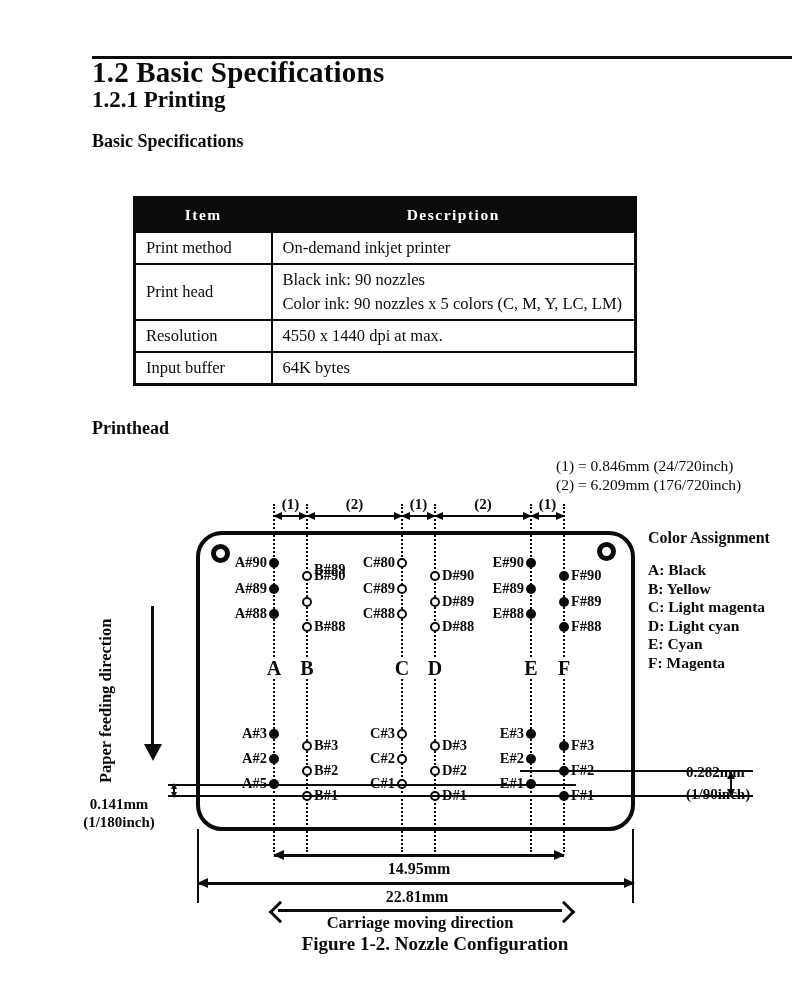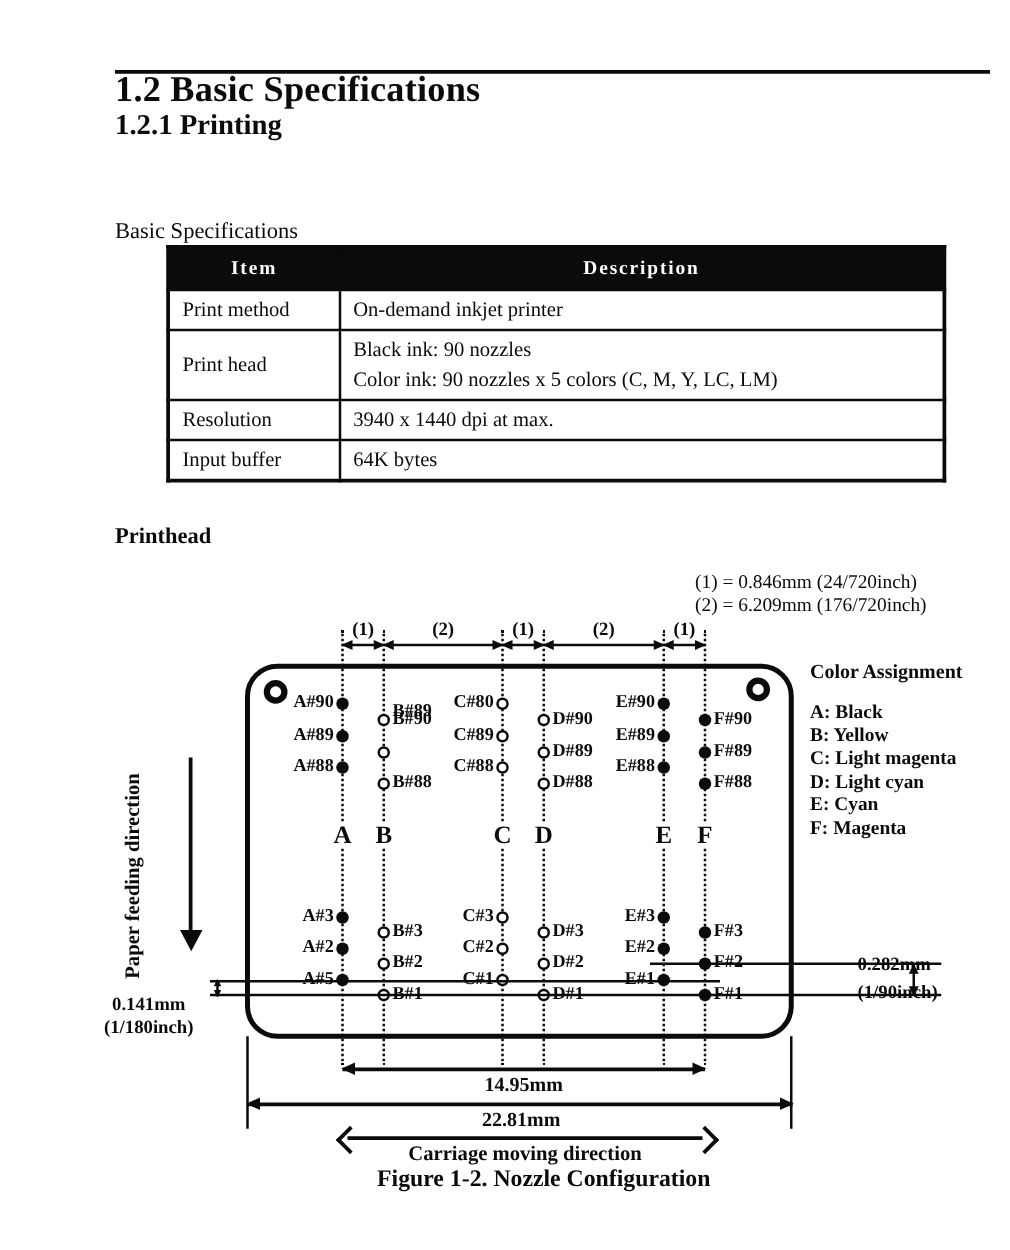--- a/index.html
+++ b/index.html
@@ -5,26 +5,26 @@
   html,body{margin:0;padding:0;background:#e8e8e8;}
   .page{
     position:relative;width:808px;height:1000px;background:#ffffff;
     font-family:"Liberation Serif",serif;color:#0b0b0b;overflow:hidden;
     margin:0 auto;
   }
   .abs{position:absolute;}
   .h1{left:92px;top:16px;font-size:29px;font-weight:bold;letter-spacing:.2px;margin-top:40px;}
   .rule{left:92px;top:56px;width:700px;height:3px;background:#0b0b0b;}
   .h2{left:92px;top:87px;font-size:23px;font-weight:bold;}
-  .h3{left:92px;top:131px;font-size:18px;font-weight:normal;margin-top:43px;}
+  .h3{left:92px;top:131px;font-size:18px;font-weight:bold;}
   .tbl-title{left:133px;top:167px;width:580px;text-align:center;font-size:18px;font-weight:bold;}
   .printhead-h{left:92px;top:418px;font-size:18px;font-weight:bold;}
   .caption{left:155px;top:933px;width:560px;text-align:center;font-size:19px;font-weight:bold;}
 
-  table.spec{position:absolute;left:133px;top:196px;width:624px;border-collapse:collapse;border:3px solid #0b0b0b;table-layout:fixed;}
+  table.spec{position:absolute;left:133px;top:196px;width:504px;border-collapse:collapse;border:3px solid #0b0b0b;table-layout:fixed;}
   table.spec th,table.spec td{border:2px solid #0b0b0b;font-size:16.5px;vertical-align:middle;}
   table.spec th{background:#0b0b0b;color:#fff;font-weight:bold;letter-spacing:1.5px;height:30px;font-size:15.5px;}
   table.spec th.c2{border-left:1px dashed #fff;}
   table.spec col.c1{width:137px;}
   table.spec td{padding:3px 8px 3px 10px;}
   table.spec td .dline{line-height:24px;white-space:nowrap;}
 
   
   .vdash{position:absolute;width:0;border-left:2px dotted #0b0b0b;}
   .hline{position:absolute;height:2px;background:#0b0b0b;}
@@ -102,21 +102,21 @@
         <tr style="height: 55px;">
           <td>Print head</td>
           <td>
             <div class="dline">Black ink: 90 nozzles</div>
             <div class="dline">Color ink: 90 nozzles x 5 colors (C, M, Y, LC, LM)</div>
           </td>
         </tr>
         <tr style="height: 28px;">
           <td>Resolution</td>
           <td>
-            <div class="dline">3940 x 1440 dpi at max.</div>
+            <div class="dline">4550 x 1440 dpi at max.</div>
           </td>
         </tr>
         <tr style="height: 29px;">
           <td>Input buffer</td>
           <td>
             <div class="dline">64K bytes</div>
           </td>
         </tr>
       </tbody>
   </table>

